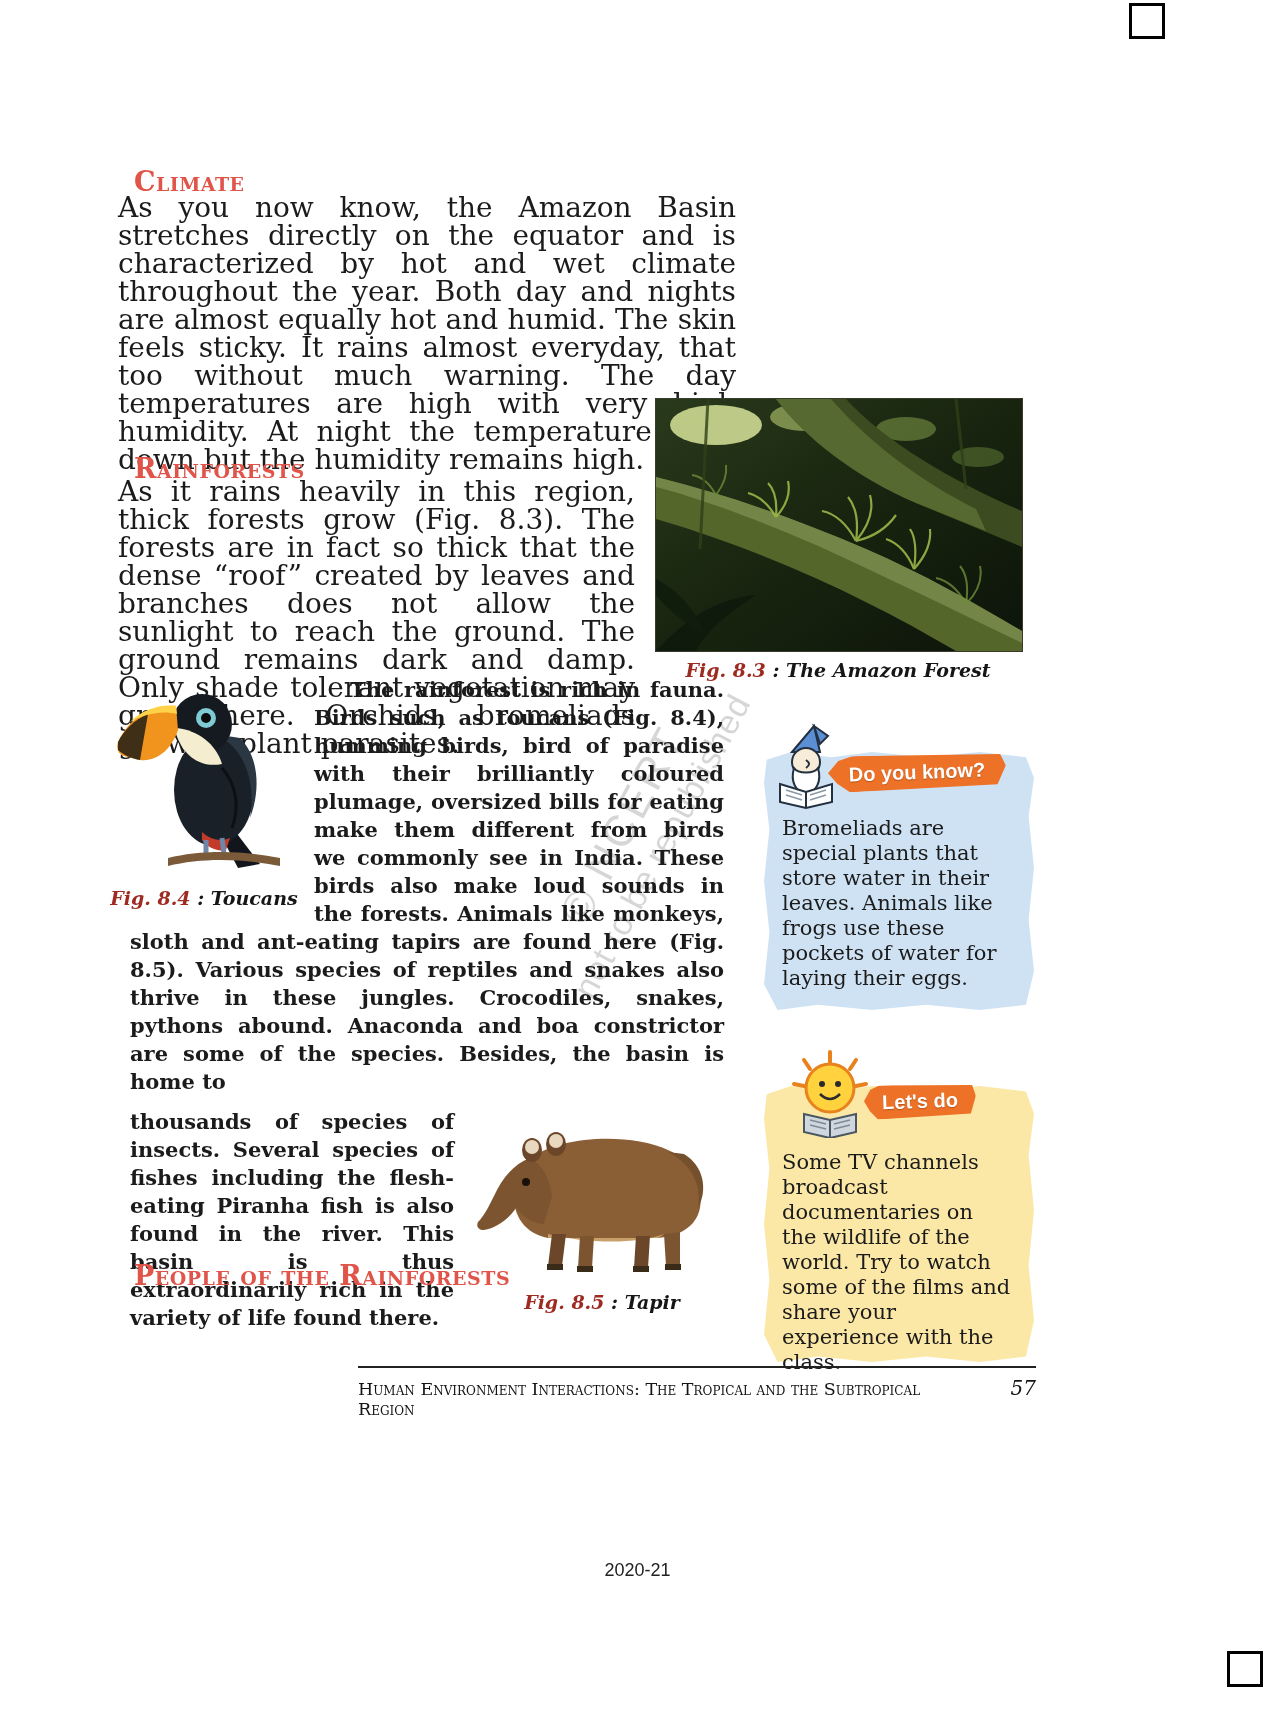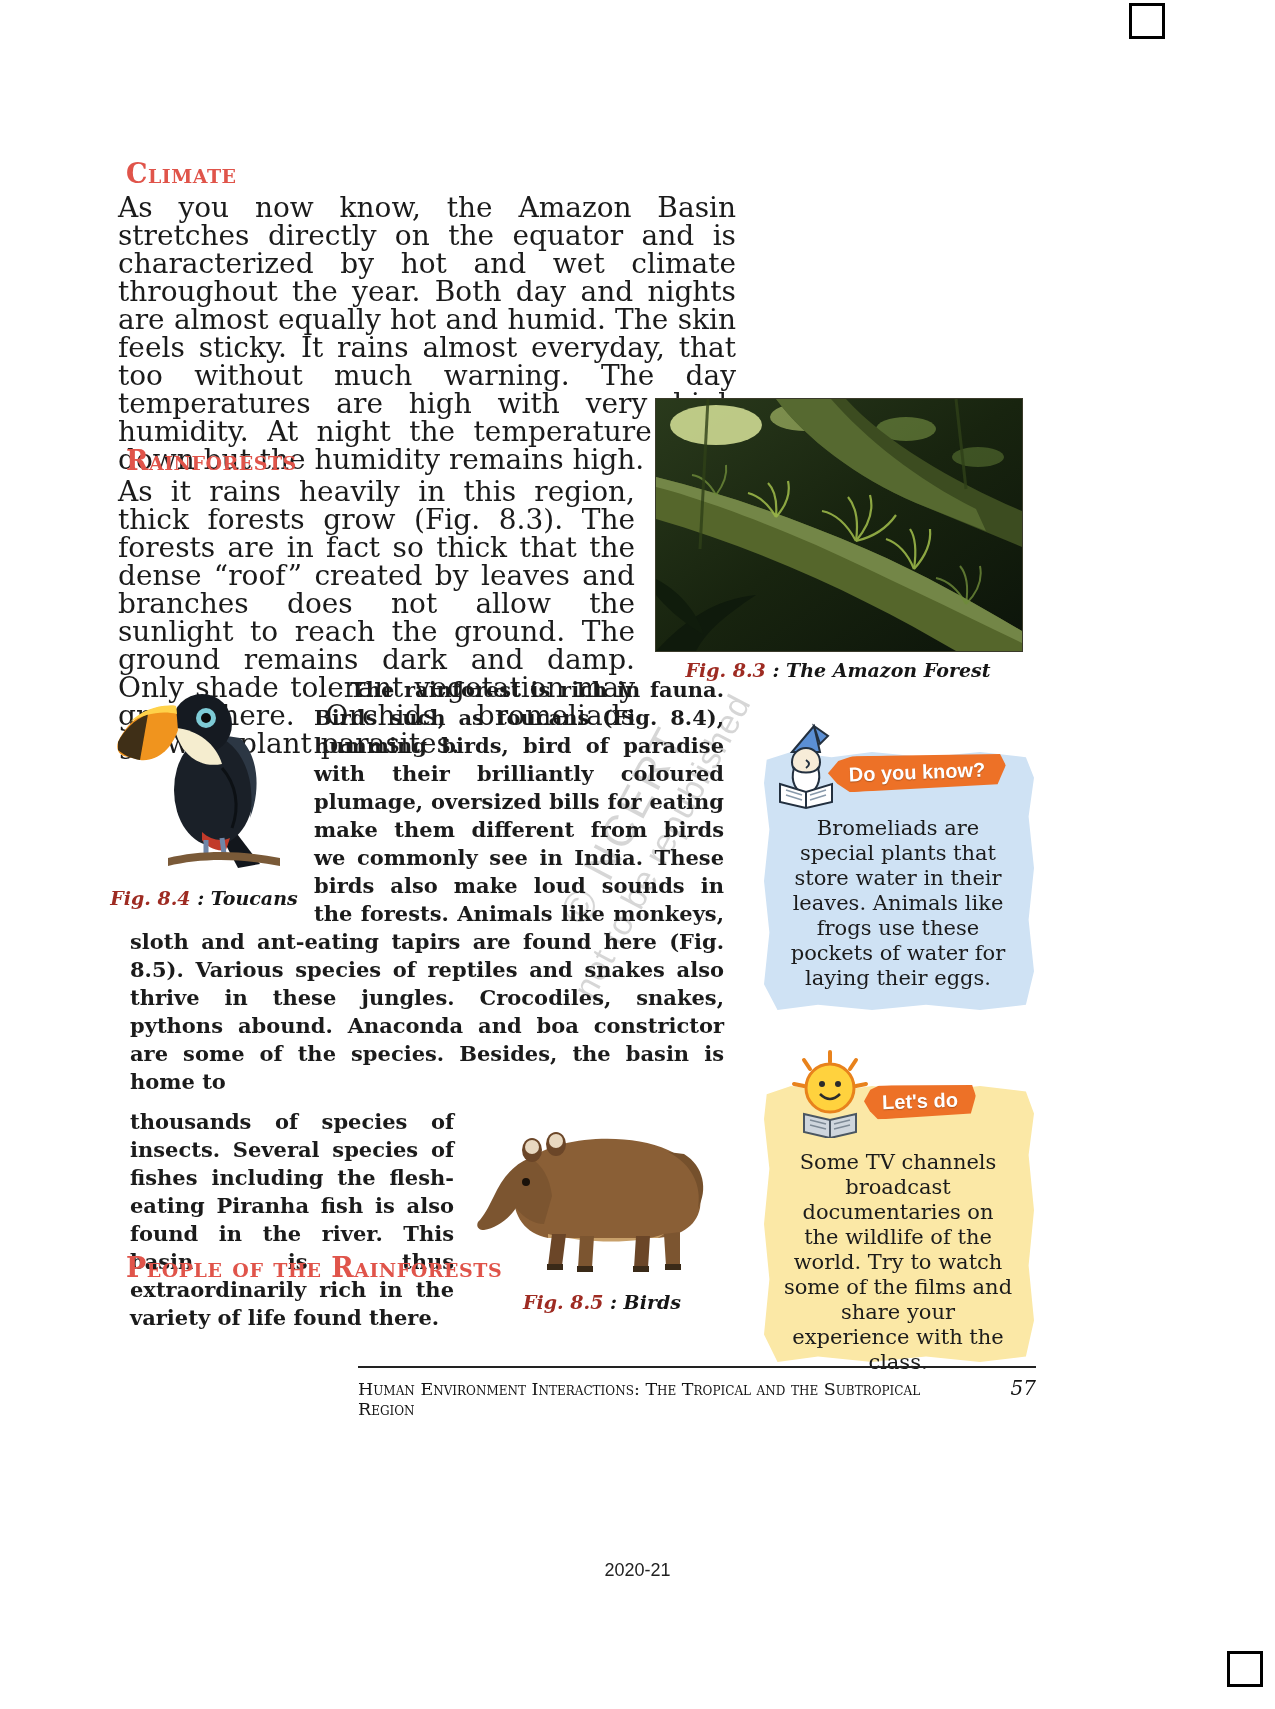--- a/index.html
+++ b/index.html
@@ -3,21 +3,21 @@
 <meta charset="utf-8">
 <style>
   html,body{margin:0;padding:0;background:#e8e8e8;}
   .page{position:relative;width:1275px;height:1709px;background:#ffffff;margin:0 auto;
         font-family:"DejaVu Serif",serif;color:#1b1b1b;overflow:hidden;}
 
   .corner{position:absolute;width:30px;height:30px;border:3px solid #000;background:#fff;}
   .corner.tr{left:1129px;top:3px;}
   .corner.br{left:1227px;top:1651px;}
 
-  .heading{position:absolute;left:118px;margin:8px;font-size:27px;font-weight:bold;
+  .heading{position:absolute;left:118px;margin:16px;font-size:27px;font-weight:bold;
            font-variant:small-caps;letter-spacing:.5px;color:#e0544a;}
   #heading-climate{top:150px;}
   #heading-rainforests{top:437px;}
   #heading-people{top:1244px;}
 
   .para{position:absolute;left:118px;margin:0;font-size:28px;line-height:28px;
         text-align:justify;color:#1b1b1b;}
   #climate-para{top:194px;width:618px;}
   #rainforest-para{top:478px;width:517px;}
   #people-para{top:1286px;width:618px;}
@@ -42,21 +42,21 @@
   .box-bg{position:absolute;inset:0;
           clip-path:polygon(1% 3%,10% 0,25% 2%,40% 0,60% 2%,80% 0,97% 2%,100% 10%,98% 25%,
                             100% 45%,98% 65%,100% 85%,97% 98%,80% 100%,60% 98%,40% 100%,
                             20% 98%,5% 100%,0 90%,2% 70%,0 50%,2% 30%,0 12%);}
   #know-box{top:752px;height:258px;}
   #know-box .box-bg{background:#cfe2f4;}
   #letsdo-box{top:1086px;height:276px;}
   #letsdo-box .box-bg{background:#fbe8a6;}
 
   .box-text{position:relative;margin:0;padding:64px 20px 0 18px;font-size:21px;
-            line-height:25px;text-align:center;color:#1b1b1b;}
+            line-height:25px;text-align:left;color:#1b1b1b;}
 
   .ribbon{position:absolute;background:#ed7127;color:#fff;
           font-family:"Liberation Sans",sans-serif;font-weight:bold;font-size:20px;
           display:flex;align-items:center;justify-content:center;transform:rotate(-2deg);
           clip-path:polygon(0 45%,6% 12%,14% 0,97% 8%,100% 40%,95% 92%,12% 100%,5% 75%);
           text-shadow:0 1px 1px rgba(0,0,0,.25);}
   #know-ribbon{left:64px;top:2px;width:178px;height:36px;}
   #letsdo-ribbon{left:100px;top:-2px;width:112px;height:34px;}
 
   .box-icon{position:absolute;}
@@ -184,21 +184,21 @@
         <path d="M84 118 L80 150 L94 150 L98 118 Z" fill="#6b4628"></path>
         <path d="M112 120 L110 152 L124 152 L126 120 Z" fill="#7c5530"></path>
         <path d="M168 120 L166 152 L180 152 L182 120 Z" fill="#6b4628"></path>
         <path d="M196 118 L198 150 L212 150 L212 116 Z" fill="#7c5530"></path>
         <rect x="79" y="148" width="16" height="6" fill="#3a2a18"></rect>
           <rect x="109" y="150" width="16" height="6" fill="#3a2a18"></rect>
         <rect x="165" y="150" width="16" height="6" fill="#3a2a18"></rect>
           <rect x="197" y="148" width="16" height="6" fill="#3a2a18"></rect>
       </svg>
       <figcaption class="fig-caption">
-        <span class="fig-label">Fig. 8.5</span><span class="cap-text"> : Birds</span>
+        <span class="fig-label">Fig. 8.5</span><span class="cap-text"> : Tapir</span>
       </figcaption>
     </figure>
 
     <p>thousands of species of insects. Several species of fishes including the flesh-eating Piranha fish is also found in the river. This basin is thus extraordinarily rich in the variety of life found there.</p>
   </div>
 
   <div class="side-box" id="know-box">
     <div class="box-bg"></div>
     <svg class="box-icon" id="wizard-icon" viewBox="0 0 90 88" width="90" height="88" role="img">
       <path d="M30 30 L52 4 L58 30 Z" fill="#5b8fd4" stroke="#23303f" stroke-width="2"></path>

